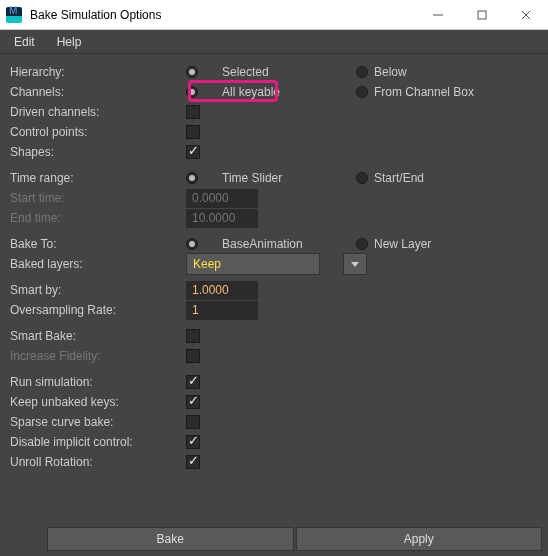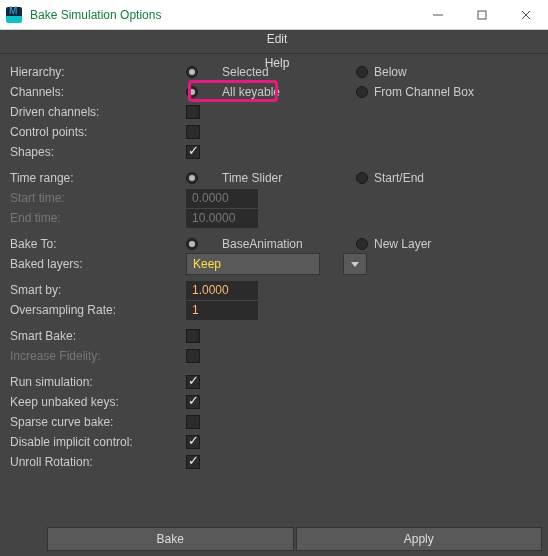--- a/index.html
+++ b/index.html
@@ -22,30 +22,29 @@
     width: 16px; height: 16px;
     background: linear-gradient(180deg,#0a2840 0%,#0a2840 55%,#0dc3c3 55%,#0dc3c3 100%);
     margin-right: 8px;
     border-radius: 2px;
     position: relative;
   }
   .appicon::after {
     content: "M"; position: absolute; top: -2px; left: 3px;
     font-size: 10px; color: #5ad;
   }
-  .title { color: #15803d; font-size: 12px; flex: 1; }
+  .title { color: #000000; font-size: 12px; flex: 1; }
   .winbtns { display: flex; }
   .winbtn { width: 44px; height: 30px; display: flex; align-items:center; justify-content:center; color:#555; }
   .winbtn svg { width: 10px; height: 10px; }
   .menubar {
     height: 24px; background: #444444;
     display: flex; align-items: center;
     padding-left: 6px; gap: 6px;
     border-bottom: 1px solid #333;
-    flex-direction: column;
   }
   .menuitem { color: #ddd; padding: 2px 8px; font-size: 12px; }
   .content {
     padding: 8px 10px 2px 10px;
     height: 466px;
   }
   .row { display: flex; align-items: center; height: 20px; margin-bottom: 0px; }
   .lbl {
     width: 176px; padding-right: 19px;
     color: #cccccc;

